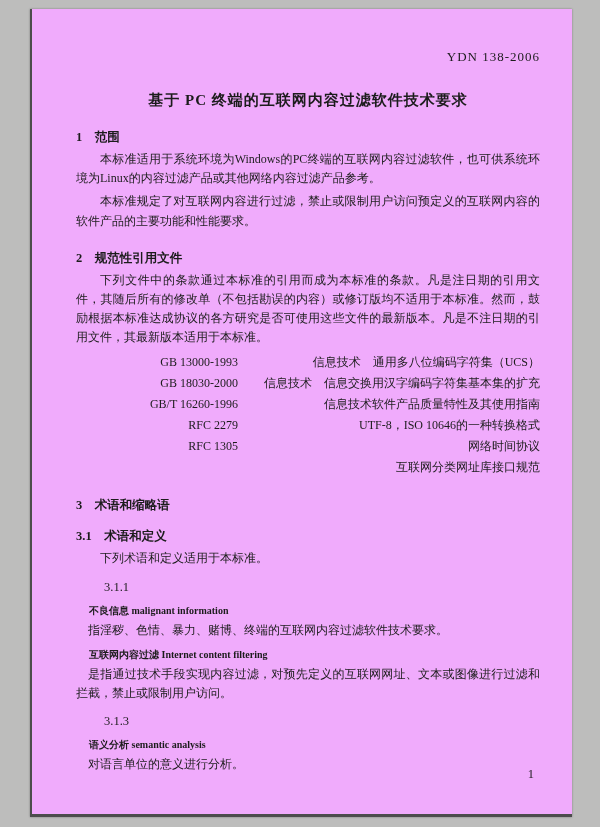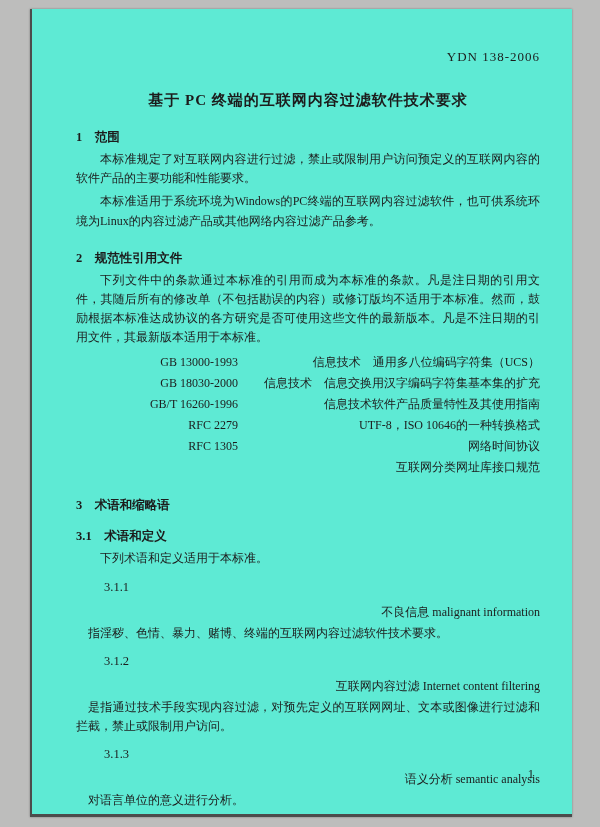--- a/index.html
+++ b/index.html
@@ -8,21 +8,21 @@
     background:#bdbdbc;
     font-family:"Liberation Serif","DejaVu Serif",serif;
     color:#1c1c1c;
     position:relative;
     overflow:hidden;
   }
   .scan-page {
     position:absolute;
     left:30px; top:9px;
     width:542px; height:808px;
-    background:#5eead4;
+    background:#f0abfc;
     border-left:2px solid #4c4c4c;
     border-bottom:3px solid #4c4c4c;
     box-shadow:0 0 2px rgba(0,0,0,.35);
     padding:40px 32px 26px 44px;
     overflow:hidden;
   }
   .doc-number {
     text-align:right;
     font-size:13px;
     letter-spacing:1px;
@@ -59,25 +59,24 @@
     padding-left:14px;
   }
   .ref-code { width:148px; flex-shrink:0; }
   .ref-title { flex:1; }
   .term-number {
     font-size:12.5px;
     margin-top:12px;
     margin-left:28px;
   }
   .term-name {
-    font-weight:normal;
-    font-size:12px;
+    font-weight:bold;
+    font-size:10px;
     margin-top:9px;
     padding-left:13px;
-    text-align:right;
   }
   .term-def {
     font-size:12px;
     line-height:1.55;
     margin-top:3px;
     text-indent:1em;
     text-align:justify;
   }
   .page-number {
     position:absolute;
@@ -89,22 +88,22 @@
 </head>
 <body>
 
 <div class="scan-page">
 
   <div class="doc-number">YDN 138-2006</div>
 
   <h1 class="doc-title">基于 PC 终端的互联网内容过滤软件技术要求</h1>
 
   <div class="heading">1　范围</div>
+  <p class="body">本标准适用于系统环境为Windows的PC终端的互联网内容过滤软件，也可供系统环境为Linux的内容过滤产品或其他网络内容过滤产品参考。</p>
   <p class="body">本标准规定了对互联网内容进行过滤，禁止或限制用户访问预定义的互联网内容的软件产品的主要功能和性能要求。</p>
-  <p class="body">本标准适用于系统环境为Windows的PC终端的互联网内容过滤软件，也可供系统环境为Linux的内容过滤产品或其他网络内容过滤产品参考。</p>
 
   <div class="heading">2　规范性引用文件</div>
   <p class="body">下列文件中的条款通过本标准的引用而成为本标准的条款。凡是注日期的引用文件，其随后所有的修改单（不包括勘误的内容）或修订版均不适用于本标准。然而，鼓励根据本标准达成协议的各方研究是否可使用这些文件的最新版本。凡是不注日期的引用文件，其最新版本适用于本标准。</p>
 
   <div class="ref-table">
     <div class="ref-row">
       <span class="ref-code">GB 13000-1993</span>
       <span class="ref-title">信息技术　通用多八位编码字符集（UCS）</span>
     </div>
     <div class="ref-row">
@@ -131,21 +130,20 @@
 
   <div class="heading">3　术语和缩略语</div>
 
   <div class="sub-heading">3.1　术语和定义</div>
   <p class="body">下列术语和定义适用于本标准。</p>
 
   <div class="term-number">3.1.1</div>
   <div class="term-name">不良信息  malignant information</div>
   <p class="term-def">指淫秽、色情、暴力、赌博、终端的互联网内容过滤软件技术要求。</p>
 
-  <div class="term-number">3.1.2</div>
   <div class="term-name">互联网内容过滤  Internet content filtering</div>
   <p class="term-def">是指通过技术手段实现内容过滤，对预先定义的互联网网址、文本或图像进行过滤和拦截，禁止或限制用户访问。</p>
 
   <div class="term-number">3.1.3</div>
   <div class="term-name">语义分析  semantic analysis</div>
   <p class="term-def">对语言单位的意义进行分析。</p>
 
   <div class="page-number">1</div>
 
 </div>

